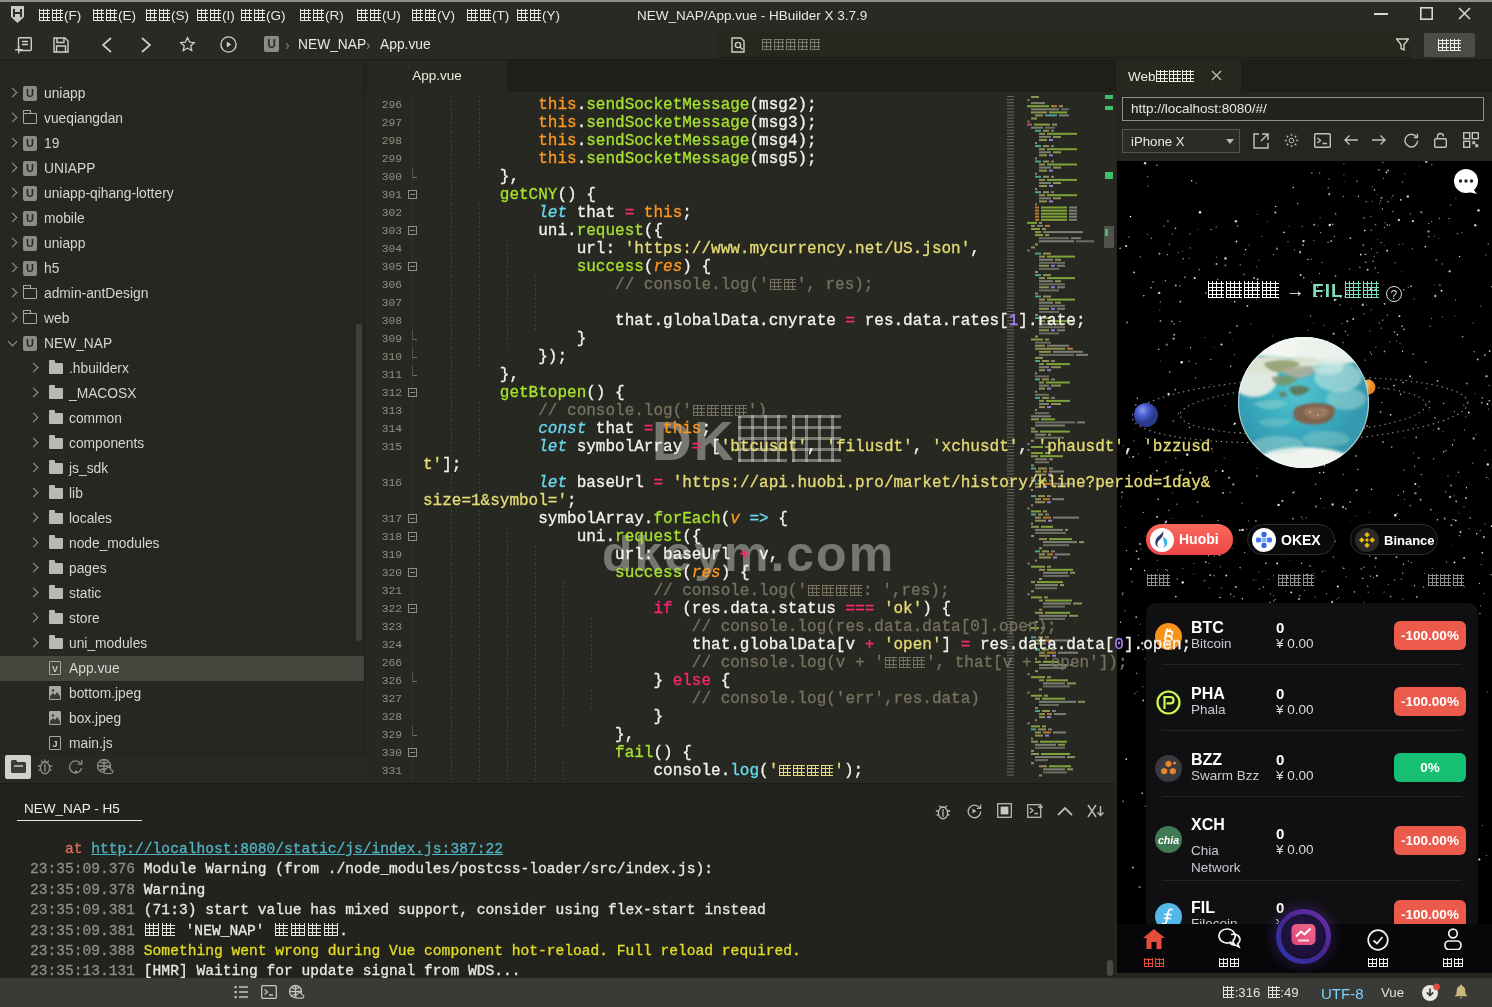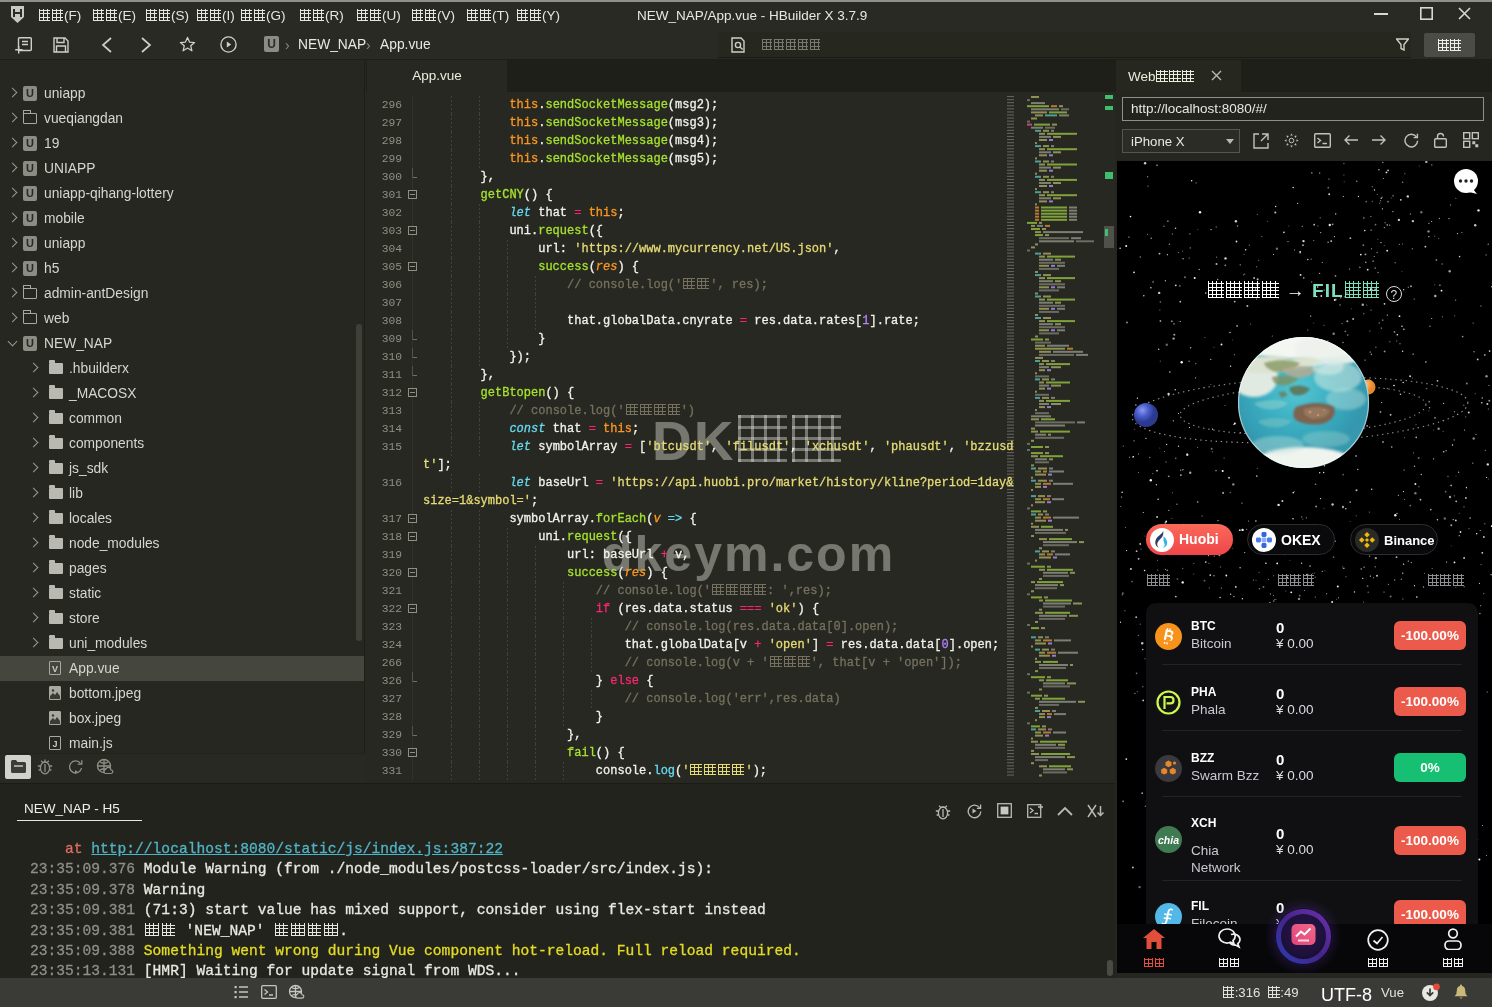--- a/index.html
+++ b/index.html
@@ -14,38 +14,38 @@
 .chev{position:absolute;width:7px;height:7px;border-right:1.4px solid #9a9a92;border-bottom:1.4px solid #9a9a92}
 .chevR{transform:rotate(-45deg)}
 .chevD{transform:rotate(45deg)}
 .ubadge{position:absolute;top:5px;width:14px;height:15px;background:#8b8c83;border-radius:2px;color:#282922;text-align:center;font-size:11px;font-weight:bold;line-height:15px}
 .fout{position:absolute;top:7px;width:14px;height:11px;border:1.3px solid #a9a9a1;border-radius:1px}
 .fout:before{content:"";position:absolute;left:-1px;top:-4px;width:6px;height:3px;border:1.3px solid #a9a9a1;border-bottom:none;border-radius:1px 1px 0 0}
 .ffill{position:absolute;top:7px;width:14px;height:11px;background:#b9b9b1;border-radius:1px}
 .ffill:before{content:"";position:absolute;left:0;top:-3px;width:6px;height:3px;background:#b9b9b1;border-radius:1px 1px 0 0}
 .ficon{position:absolute;top:5px;width:12px;height:14px;border:1.2px solid #a9a9a1;border-radius:1px;color:#c9c9c1;font-size:9px;font-weight:bold;text-align:center;line-height:14px}
 .editor{left:366px;top:60px;width:749px;height:723px;background:#272822}
-.codeline{position:absolute;left:0;width:656px;height:18px;line-height:18px;font-family:"Liberation Mono",monospace;font-size:12px;white-space:pre;color:#f2f2ec;-webkit-text-stroke:0.3px}
+.codeline{position:absolute;left:0;width:656px;height:18px;line-height:18px;font-family:"Liberation Mono",monospace;font-size:16px;white-space:pre;color:#f2f2ec;-webkit-text-stroke:0.3px}
 .lnum{position:absolute;left:0;width:36px;height:18px;line-height:18px;text-align:right;color:#8f9084;font-family:"Liberation Mono",monospace;font-size:11.3px}
 .o{color:#fd971f}.oi{color:#fd971f;font-style:italic}.g{color:#a6e22e}.y{color:#e6db74}.p{color:#f92672}
 .c{color:#75715e}.b{color:#66d9ef}.bi{color:#66d9ef;font-style:italic}.pu{color:#ae81ff}
 .fold{position:absolute;width:9px;height:9px;border:1px solid #8f9084;background:#272822;z-index:3}
 .fold:before{content:"";position:absolute;left:1px;top:3px;width:5px;height:1px;background:#8f9084}
 .wm{position:absolute;font-weight:bold;color:rgba(228,228,220,0.42);z-index:1}
 .codeline,.lnum{z-index:2}
 .zL{display:inline-block;width:.9em;height:.86em;margin:0 .04em -.04em .04em;background-image:repeating-linear-gradient(0deg,currentColor 0 3px,transparent 3px 11px),repeating-linear-gradient(90deg,currentColor 0 3px,transparent 3px 13px)}
 .console{left:0;top:783px;width:1115px;height:195px;background:#22231d;border-top:1px solid #1a1b15}
 .cline{position:absolute;height:20px;line-height:20px;font-family:"Liberation Mono",monospace;font-size:14.6px;color:#e8e8e0;white-space:pre;-webkit-text-stroke:0.3px}
 .ts{color:#8f8f87}
 .statusbar{left:0;top:978px;width:1492px;height:29px;background:#3a3b36;color:#e2e2dc;font-size:13px}
 .panel{left:1115px;top:60px;width:377px;height:918px;background:#25261f}
 svg{display:block}
 .hdrlbl{position:absolute;color:#8e8e93;font-size:13px}
 .card{position:absolute;left:29px;top:442px;width:332px;height:482px;background:#101013;border-radius:10px}
-.csym{position:absolute;left:45px;color:#fff;font-weight:bold;font-size:12px}
+.csym{position:absolute;left:45px;color:#fff;font-weight:bold;font-size:16px}
 .cname{position:absolute;left:45px;color:#c9c9ce;font-size:13.5px}
 .cval{position:absolute;left:130px;color:#fff;font-weight:bold;font-size:15px}
 .cyen{position:absolute;left:130px;color:#dcdce0;font-size:13.5px}
 .badge{position:absolute;left:248px;width:72px;height:29px;border-radius:6px;color:#fff;font-weight:bold;font-size:13.5px;text-align:center;line-height:29px}
 .bred{background:#ec5a4c}.bgreen{background:#17bf72}
 .navbar{position:absolute;left:0;top:763px;width:375px;height:49px;background:#07070a;z-index:6}
 .navlbl{position:absolute;top:33px;width:60px;text-align:center;font-size:11.5px;color:#f0f0f2}
 </style></head><body>
 <div id="w">
     <div class="ab titlebar"></div>
@@ -1165,21 +1165,21 @@
 <svg class="ab" style="left:261px;top:985px" width="16" height="14" viewBox="0 0 16 14">
       <rect x="0.7" y="0.7" width="14.6" height="12.6" rx="1" stroke="#c5c5bf" stroke-width="1.3" fill="none"></rect>
       <path d="M3.5 4.5 L6.5 7 L3.5 9.5 M8 10 H12" stroke="#c5c5bf" stroke-width="1.3" fill="none"></path>
     </svg>
 <svg class="ab" style="left:288px;top:984px" width="17" height="16" viewBox="0 0 17 16">
       <circle cx="7.5" cy="7.5" r="6" stroke="#c5c5bf" stroke-width="1.3" fill="none"></circle>
       <path d="M7.5 1.5 v12 M1.5 7.5 h12 M3.2 3.2 q4.3 3 8.6 0 M3.2 11.8 q4.3 -3 8.6 0" stroke="#c5c5bf" stroke-width="1.3" fill="none"></path>
       <path d="M9.5 10 a2.4 2.4 0 0 1 4.6 .8 q1.9 .2 1.7 1.9 q-.2 1.4 -1.9 1.4 h-4.4 q-1.7 0 -1.7 -1.7 q0 -1.6 1.7 -2.4z" fill="#3b3c37" stroke="#c5c5bf" stroke-width="1.1"></path>
     </svg>
 <div class="ab" style="left:1222px;top:985px;font-size:13.2px;color:#e2e2dc"><span class="z" style="color:#e2e2dc"></span>:316&nbsp;&nbsp;<span class="z" style="color:#e2e2dc"></span>:49</div>
-<div class="ab" style="left:1321px;top:985px;font-size:18px;color:#ffffff">UTF-8</div>
+<div class="ab" style="left:1321px;top:985px;font-size:15px;color:#7dd3fc">UTF-8</div>
 <div class="ab" style="left:1381px;top:985px;font-size:13.2px;color:#e2e2dc">Vue</div>
 <svg class="ab" style="left:1421px;top:983px" width="20" height="19" viewBox="0 0 20 19">
       <circle cx="9" cy="10" r="8" fill="#e8e8e2"></circle>
       <path d="M9 5.5 v7 M5.8 9.3 L9 12.5 L12.2 9.3" stroke="#3a3b36" stroke-width="1.7" fill="none"></path>
       <circle cx="15.5" cy="3.8" r="3.4" fill="#e04b3b"></circle>
     </svg>
 <svg class="ab" style="left:1454px;top:984px" width="14" height="16" viewBox="0 0 14 16">
       <path d="M7 0.5 q1 0 1 1 l0 .6 q3.2 .8 3.2 4.4 q0 3.5 1.6 5 l.7 .7 H0.5 l.7 -.7 q1.6 -1.5 1.6 -5 q0 -3.6 3.2 -4.4 l0 -.6 q0 -1 1 -1z" fill="#c9b97a"></path>
       <path d="M5.5 13.5 a1.6 1.6 0 0 0 3 0z" fill="#c9b97a"></path>
     </svg>

